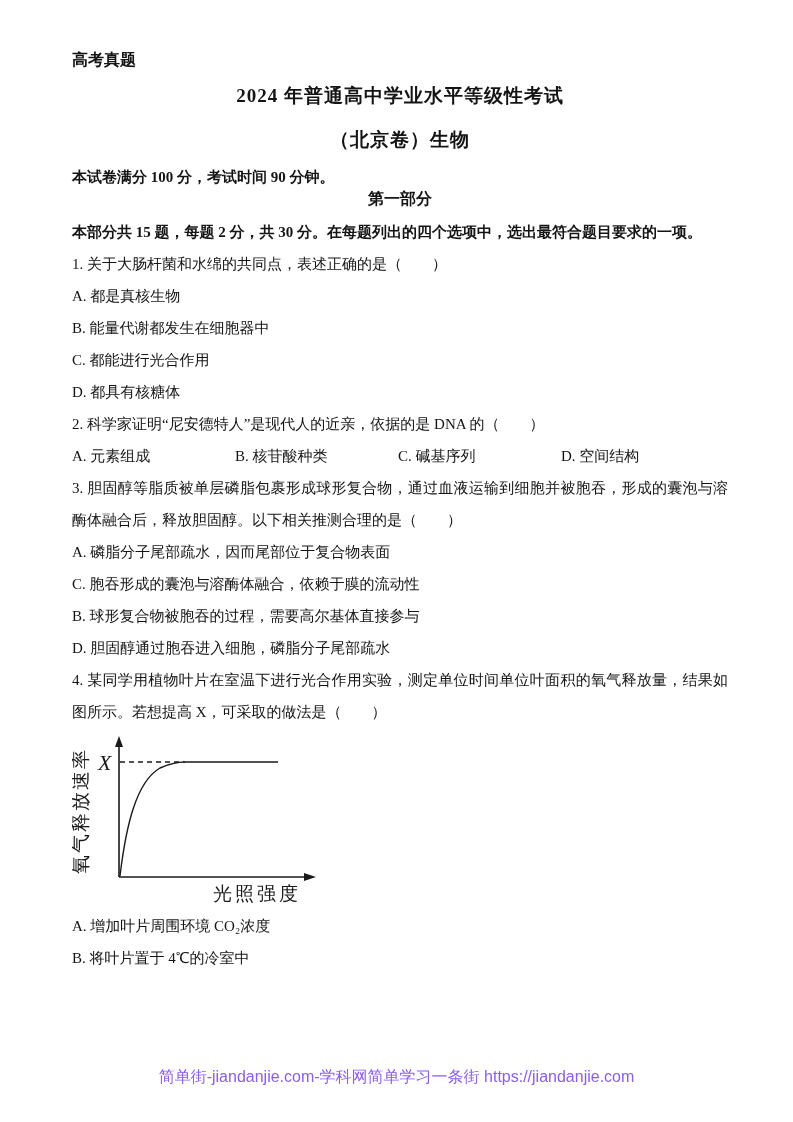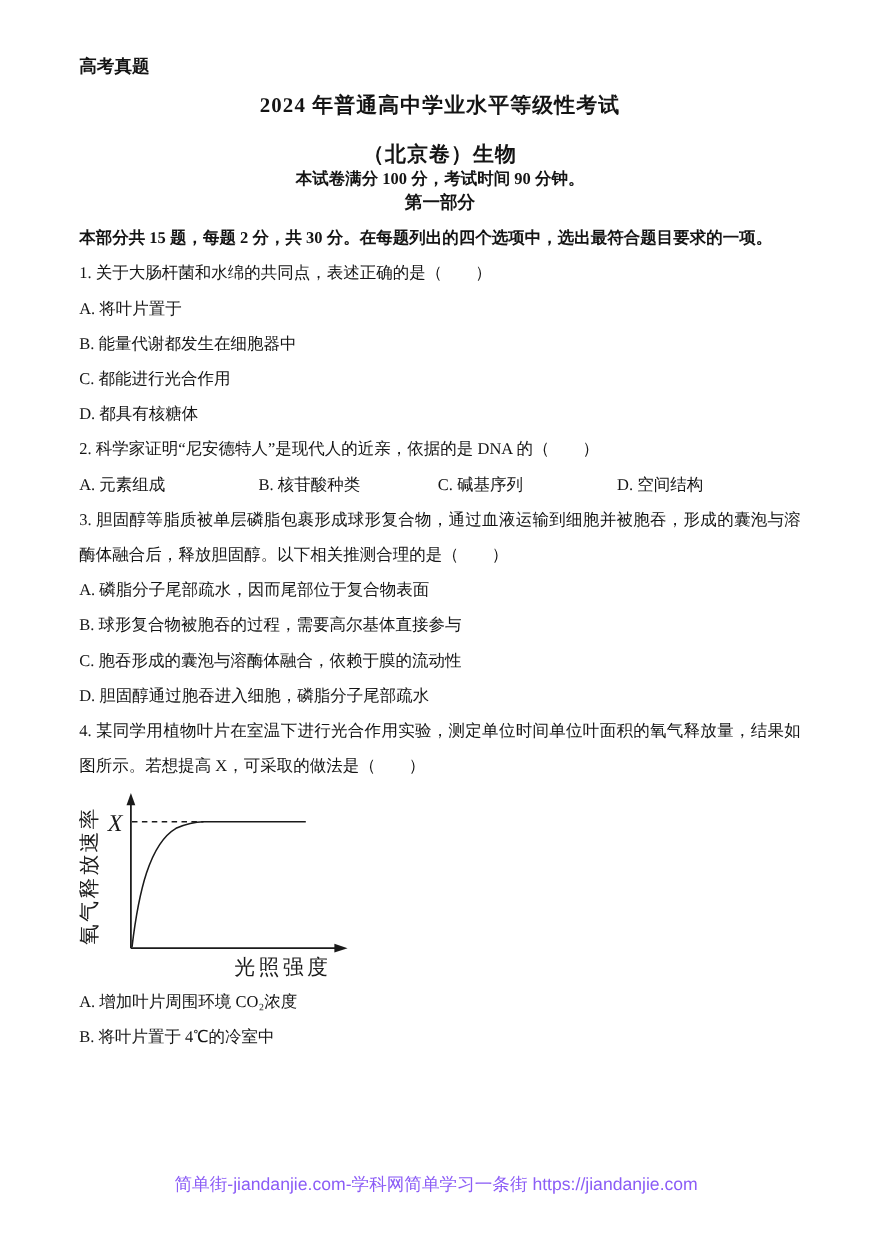--- a/index.html
+++ b/index.html
@@ -4,21 +4,21 @@
 <style>
   html,body { margin:0; padding:0; background:#ffffff; }
   .page {
     position:relative; width:793px; height:1122px; background:#fff;
     font-family:"Liberation Serif", serif; color:#141414; overflow:hidden;
   }
   .content { padding:50px 65px 0 72px; }
   .corner-label { font-size:16px; font-weight:700; }
   .title { text-align:center; font-size:19px; font-weight:700; margin-top:12px; letter-spacing:1px; }
   .subtitle { text-align:center; font-size:19px; font-weight:700; margin-top:18px; letter-spacing:1px; }
-  .exam-info { text-align:center; font-size:15px; font-weight:700; margin-top:0; }
+  .exam-info { text-align:left; font-size:15px; font-weight:700; margin-top:15px; }
   .part-title { text-align:center; font-size:16px; font-weight:700; margin-top:2px; }
   .part-intro { font-size:15px; font-weight:700; line-height:32px; text-align:justify; margin-top:6px; }
   .q { font-size:15px; line-height:32px; }
   .stem { text-align:justify; }
   .opt { text-align:left; }
   .opt-row { display:flex; }
   .opt-col { width:163px; flex:0 0 auto; }
   .opt-col:last-child { width:auto; }
   .figure-wrap { margin:6px 0 2px 0; height:174px; }
   .figure-wrap svg text { font-family:"Liberation Serif", serif; fill:#1a1a1a; }
@@ -37,41 +37,41 @@
     <div class="corner-label">高考真题</div>
 
     <div class="title">2024 年普通高中学业水平等级性考试</div>
     <div class="subtitle">（北京卷）生物</div>
     <div class="exam-info">本试卷满分 100 分，考试时间 90 分钟。</div>
     <div class="part-title">第一部分</div>
     <div class="part-intro">本部分共 15 题，每题 2 分，共 30 分。在每题列出的四个选项中，选出最符合题目要求的一项。</div>
 
     <div class="q">
       <div class="stem">1. 关于大肠杆菌和水绵的共同点，表述正确的是（　　）</div>
-      <div class="opt">A. 将叶片置于</div>
+      <div class="opt">A. 都是真核生物</div>
       <div class="opt">B. 能量代谢都发生在细胞器中</div>
       <div class="opt">C. 都能进行光合作用</div>
       <div class="opt">D. 都具有核糖体</div>
     </div>
 
     <div class="q">
       <div class="stem">2. 科学家证明“尼安德特人”是现代人的近亲，依据的是 DNA 的（　　）</div>
       <div class="opt-row">
         <span class="opt-col">A. 元素组成</span>
         <span class="opt-col">B. 核苷酸种类</span>
         <span class="opt-col">C. 碱基序列</span>
         <span class="opt-col">D. 空间结构</span>
       </div>
     </div>
 
     <div class="q">
       <div class="stem">3. 胆固醇等脂质被单层磷脂包裹形成球形复合物，通过血液运输到细胞并被胞吞，形成的囊泡与溶酶体融合后，释放胆固醇。以下相关推测合理的是（　　）</div>
       <div class="opt">A. 磷脂分子尾部疏水，因而尾部位于复合物表面</div>
+      <div class="opt">C. 胞吞形成的囊泡与溶酶体融合，依赖于膜的流动性</div>
       <div class="opt">B. 球形复合物被胞吞的过程，需要高尔基体直接参与</div>
-      <div class="opt">C. 胞吞形成的囊泡与溶酶体融合，依赖于膜的流动性</div>
       <div class="opt">D. 胆固醇通过胞吞进入细胞，磷脂分子尾部疏水</div>
     </div>
 
     <div class="q">
       <div class="stem">4. 某同学用植物叶片在室温下进行光合作用实验，测定单位时间单位叶面积的氧气释放量，结果如图所示。若想提高 X，可采取的做法是（　　）</div>
 
       <div class="figure-wrap">
         <svg width="258" height="174" viewBox="0 0 258 174">
 
           <line x1="47" y1="10" x2="47" y2="143" stroke="#1a1a1a" stroke-width="1.6"></line>

